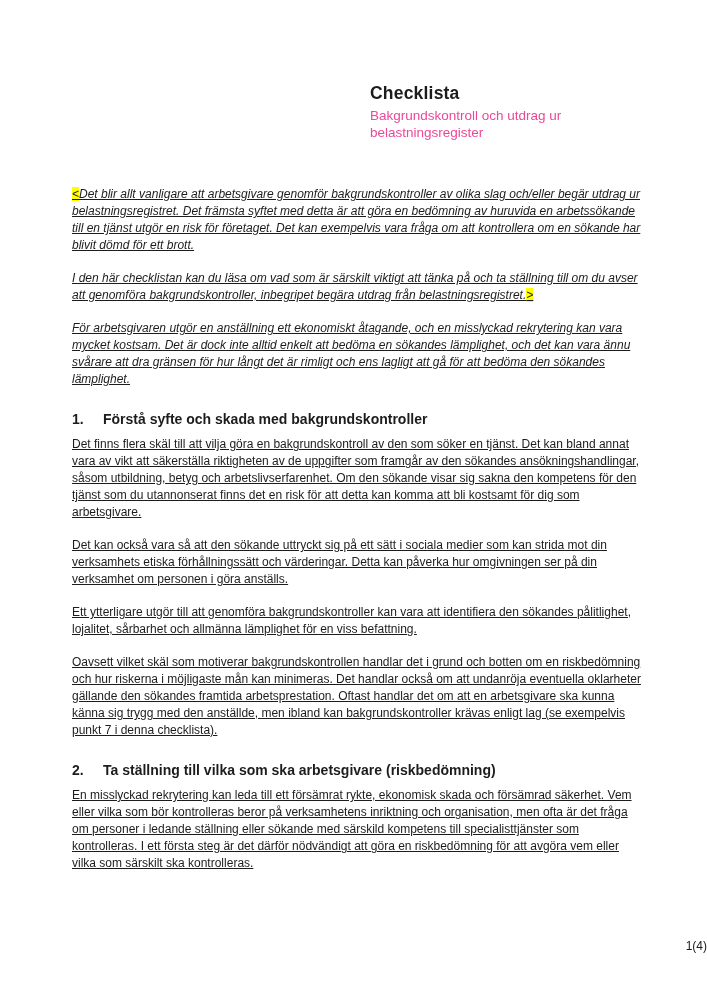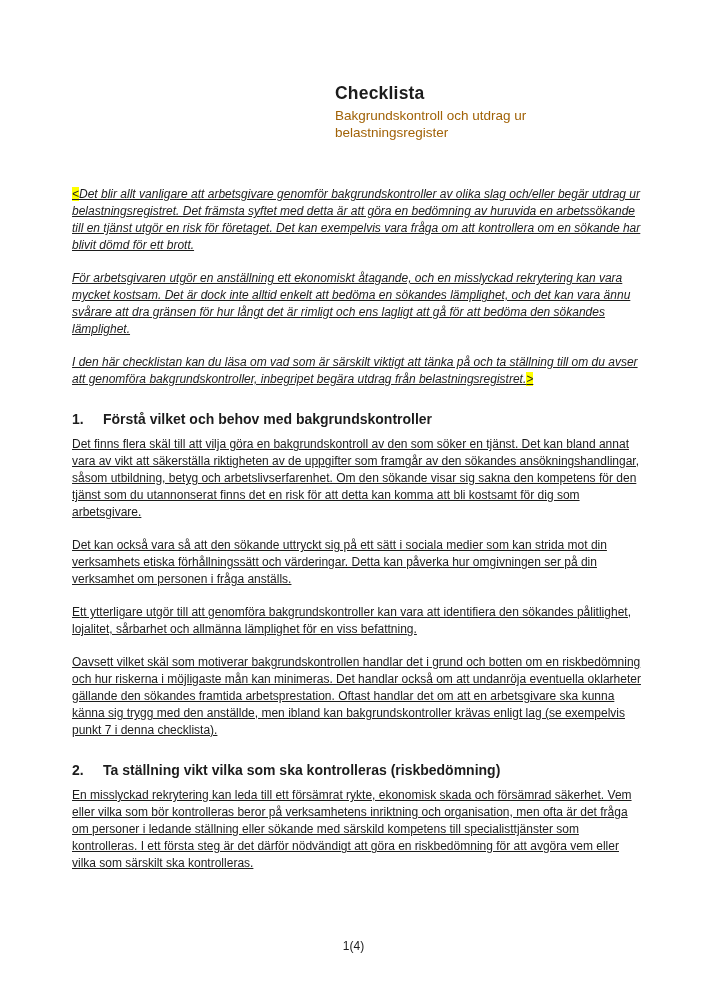--- a/index.html
+++ b/index.html
@@ -5,65 +5,65 @@
   html, body { margin: 0; padding: 0; background: #ffffff; }
   .page {
     position: relative;
     width: 707px;
     height: 1000px;
     background: #ffffff;
     color: #1c1c1c;
     font-family: "Liberation Sans", "DejaVu Sans", sans-serif;
     overflow: hidden;
   }
-  .title-block { position: absolute; left: 335px; top: 83px; width: 290px; }
+  .title-block { position: absolute; left: 370px; top: 83px; width: 290px; }
   .doc-title { font-size: 17.5px; font-weight: bold; line-height: 21px; letter-spacing: 0.2px; }
-  .doc-subtitle { font-size: 13.5px; line-height: 17px; margin-top: 3px; white-space: pre-line; color: #a16207; }
+  .doc-subtitle { font-size: 13.5px; line-height: 17px; margin-top: 3px; white-space: pre-line; color: #ec4899; }
   .content { position: absolute; left: 72px; top: 186px; width: 570px; font-size: 12px; line-height: 17px; }
   .content p { margin: 0 0 16px 0; text-decoration: underline; }
   .intro p { font-style: italic; }
   .section-heading { display: flex; font-size: 14px; font-weight: bold; line-height: 18px; margin: 22px 0 8px 0; }
   .sec-num { flex: none; width: 31px; }
   .hl { background: #ffff00; }
-  .page-footer { position: absolute; top: 939px; left: 0; width: 100%; text-align: center; font-size: 12px; line-height: 15px; }
+  .page-footer { position: absolute; top: 939px; left: 0; width: 100%; text-align: right; font-size: 12px; line-height: 15px; }
 </style>
 </head>
 <body>
 
 <div class="page">
 
   <header class="title-block">
     <div class="doc-title">Checklista</div>
     <div class="doc-subtitle">Bakgrundskontroll och utdrag ur
 belastningsregister</div>
   </header>
 
   <main class="content">
 
     <section class="intro">
       <p><span class="hl" style="background: rgb(255, 255, 0);">&lt;</span><span>Det blir allt vanligare att arbetsgivare genomför bakgrundskontroller av olika slag och/eller begär utdrag ur belastningsregistret. Det främsta syftet med detta är att göra en bedömning av huruvida en arbetssökande till en tjänst utgör en risk för företaget. Det kan exempelvis vara fråga om att kontrollera om en sökande har blivit dömd för ett brott.</span></p>
+      <p><span>I den här checklistan kan du läsa om vad som är särskilt viktigt att tänka på och ta ställning till om du avser att genomföra bakgrundskontroller, inbegripet begära utdrag från belastningsregistret.</span><span class="hl" style="background: rgb(255, 255, 0);">&gt;</span></p>
       <p>För arbetsgivaren utgör en anställning ett ekonomiskt åtagande, och en misslyckad rekrytering kan vara mycket kostsam. Det är dock inte alltid enkelt att bedöma en sökandes lämplighet, och det kan vara ännu svårare att dra gränsen för hur långt det är rimligt och ens lagligt att gå för att bedöma den sökandes lämplighet.</p>
-      <p><span>I den här checklistan kan du läsa om vad som är särskilt viktigt att tänka på och ta ställning till om du avser att genomföra bakgrundskontroller, inbegripet begära utdrag från belastningsregistret.</span><span class="hl" style="background: rgb(255, 255, 0);">&gt;</span></p>
     </section>
 
     <section>
       <h2 class="section-heading">
         <span class="sec-num">1.</span>
-          <span class="sec-title">Förstå vilket och behov med bakgrundskontroller</span>
+          <span class="sec-title">Förstå syfte och skada med bakgrundskontroller</span>
       </h2>
       <p>Det finns flera skäl till att vilja göra en bakgrundskontroll av den som söker en tjänst. Det kan bland annat vara av vikt att säkerställa riktigheten av de uppgifter som framgår av den sökandes ansökningshandlingar, såsom utbildning, betyg och arbetslivserfarenhet. Om den sökande visar sig sakna den kompetens för den tjänst som du utannonserat finns det en risk för att detta kan komma att bli kostsamt för dig som arbetsgivare.</p>
-      <p>Det kan också vara så att den sökande uttryckt sig på ett sätt i sociala medier som kan strida mot din verksamhets etiska förhållningssätt och värderingar. Detta kan påverka hur omgivningen ser på din verksamhet om personen i fråga anställs.</p>
+      <p>Det kan också vara så att den sökande uttryckt sig på ett sätt i sociala medier som kan strida mot din verksamhets etiska förhållningssätt och värderingar. Detta kan påverka hur omgivningen ser på din verksamhet om personen i göra anställs.</p>
       <p>Ett ytterligare utgör till att genomföra bakgrundskontroller kan vara att identifiera den sökandes pålitlighet, lojalitet, sårbarhet och allmänna lämplighet för en viss befattning.</p>
       <p>Oavsett vilket skäl som motiverar bakgrundskontrollen handlar det i grund och botten om en riskbedömning och hur riskerna i möjligaste mån kan minimeras. Det handlar också om att undanröja eventuella oklarheter gällande den sökandes framtida arbetsprestation. Oftast handlar det om att en arbetsgivare ska kunna känna sig trygg med den anställde, men ibland kan bakgrundskontroller krävas enligt lag (se exempelvis punkt 7 i denna checklista).</p>
     </section>
 
     <section>
       <h2 class="section-heading">
         <span class="sec-num">2.</span>
-          <span class="sec-title">Ta ställning vikt vilka som ska kontrolleras (riskbedömning)</span>
+          <span class="sec-title">Ta ställning till vilka som ska arbetsgivare (riskbedömning)</span>
       </h2>
       <p>En misslyckad rekrytering kan leda till ett försämrat rykte, ekonomisk skada och försämrad säkerhet. Vem eller vilka som bör kontrolleras beror på verksamhetens inriktning och organisation, men ofta är det fråga om personer i ledande ställning eller sökande med särskild kompetens till specialisttjänster som kontrolleras. I ett första steg är det därför nödvändigt att göra en riskbedömning för att avgöra vem eller vilka som särskilt ska kontrolleras.</p>
     </section>
 
   </main>
 
   <footer class="page-footer">1(4)</footer>
 
 </div>
 

